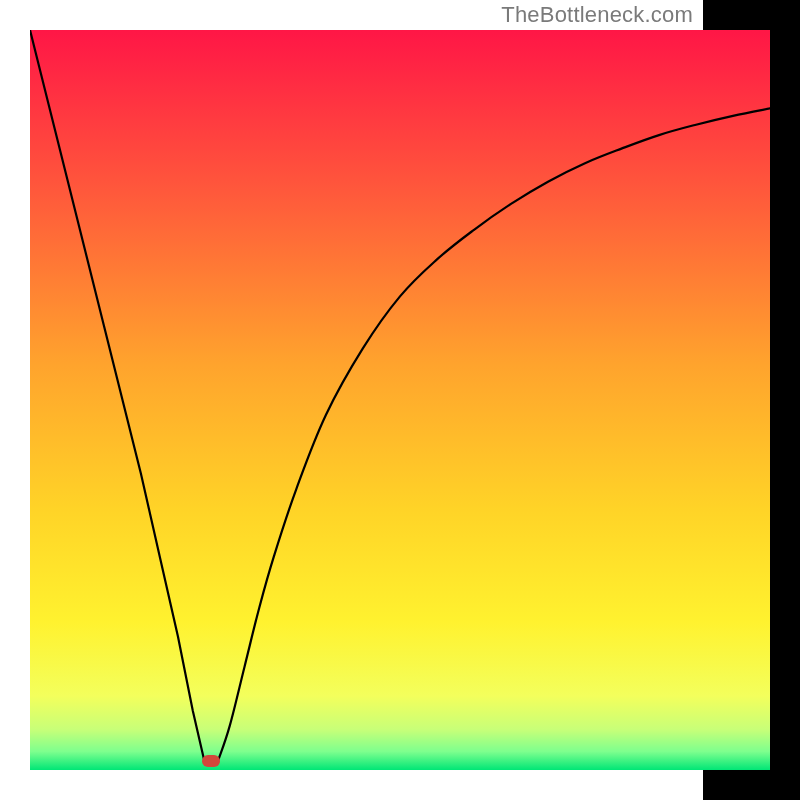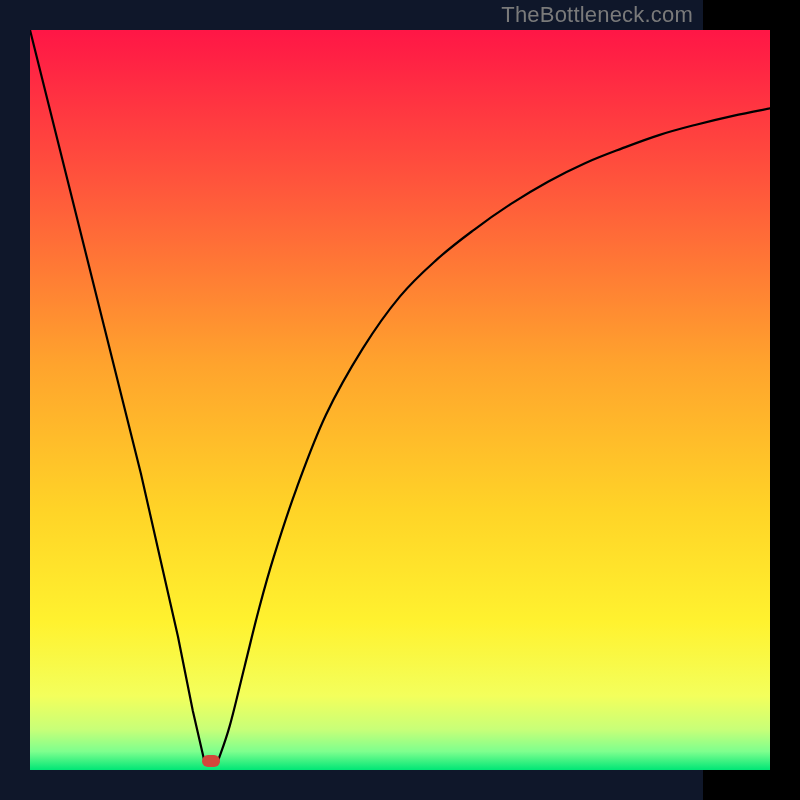--- a/index.html
+++ b/index.html
@@ -8,21 +8,21 @@
     width: 800px;
     height: 800px;
     background: #000;
     font-family: Arial, Helvetica, sans-serif;
     overflow: hidden;
   }
   .frame {
     position: relative;
     width: 703px;
     height: 800px;
-    background: #0f172a;
+    background: #ffffff;
     text-decoration: underline;
   }
   .watermark {
     position: absolute;
     top: 2px;
     right: 10px;
     color: #7a7a7a;
     font-size: 22px;
     font-weight: 400;
     letter-spacing: 0.2px;

